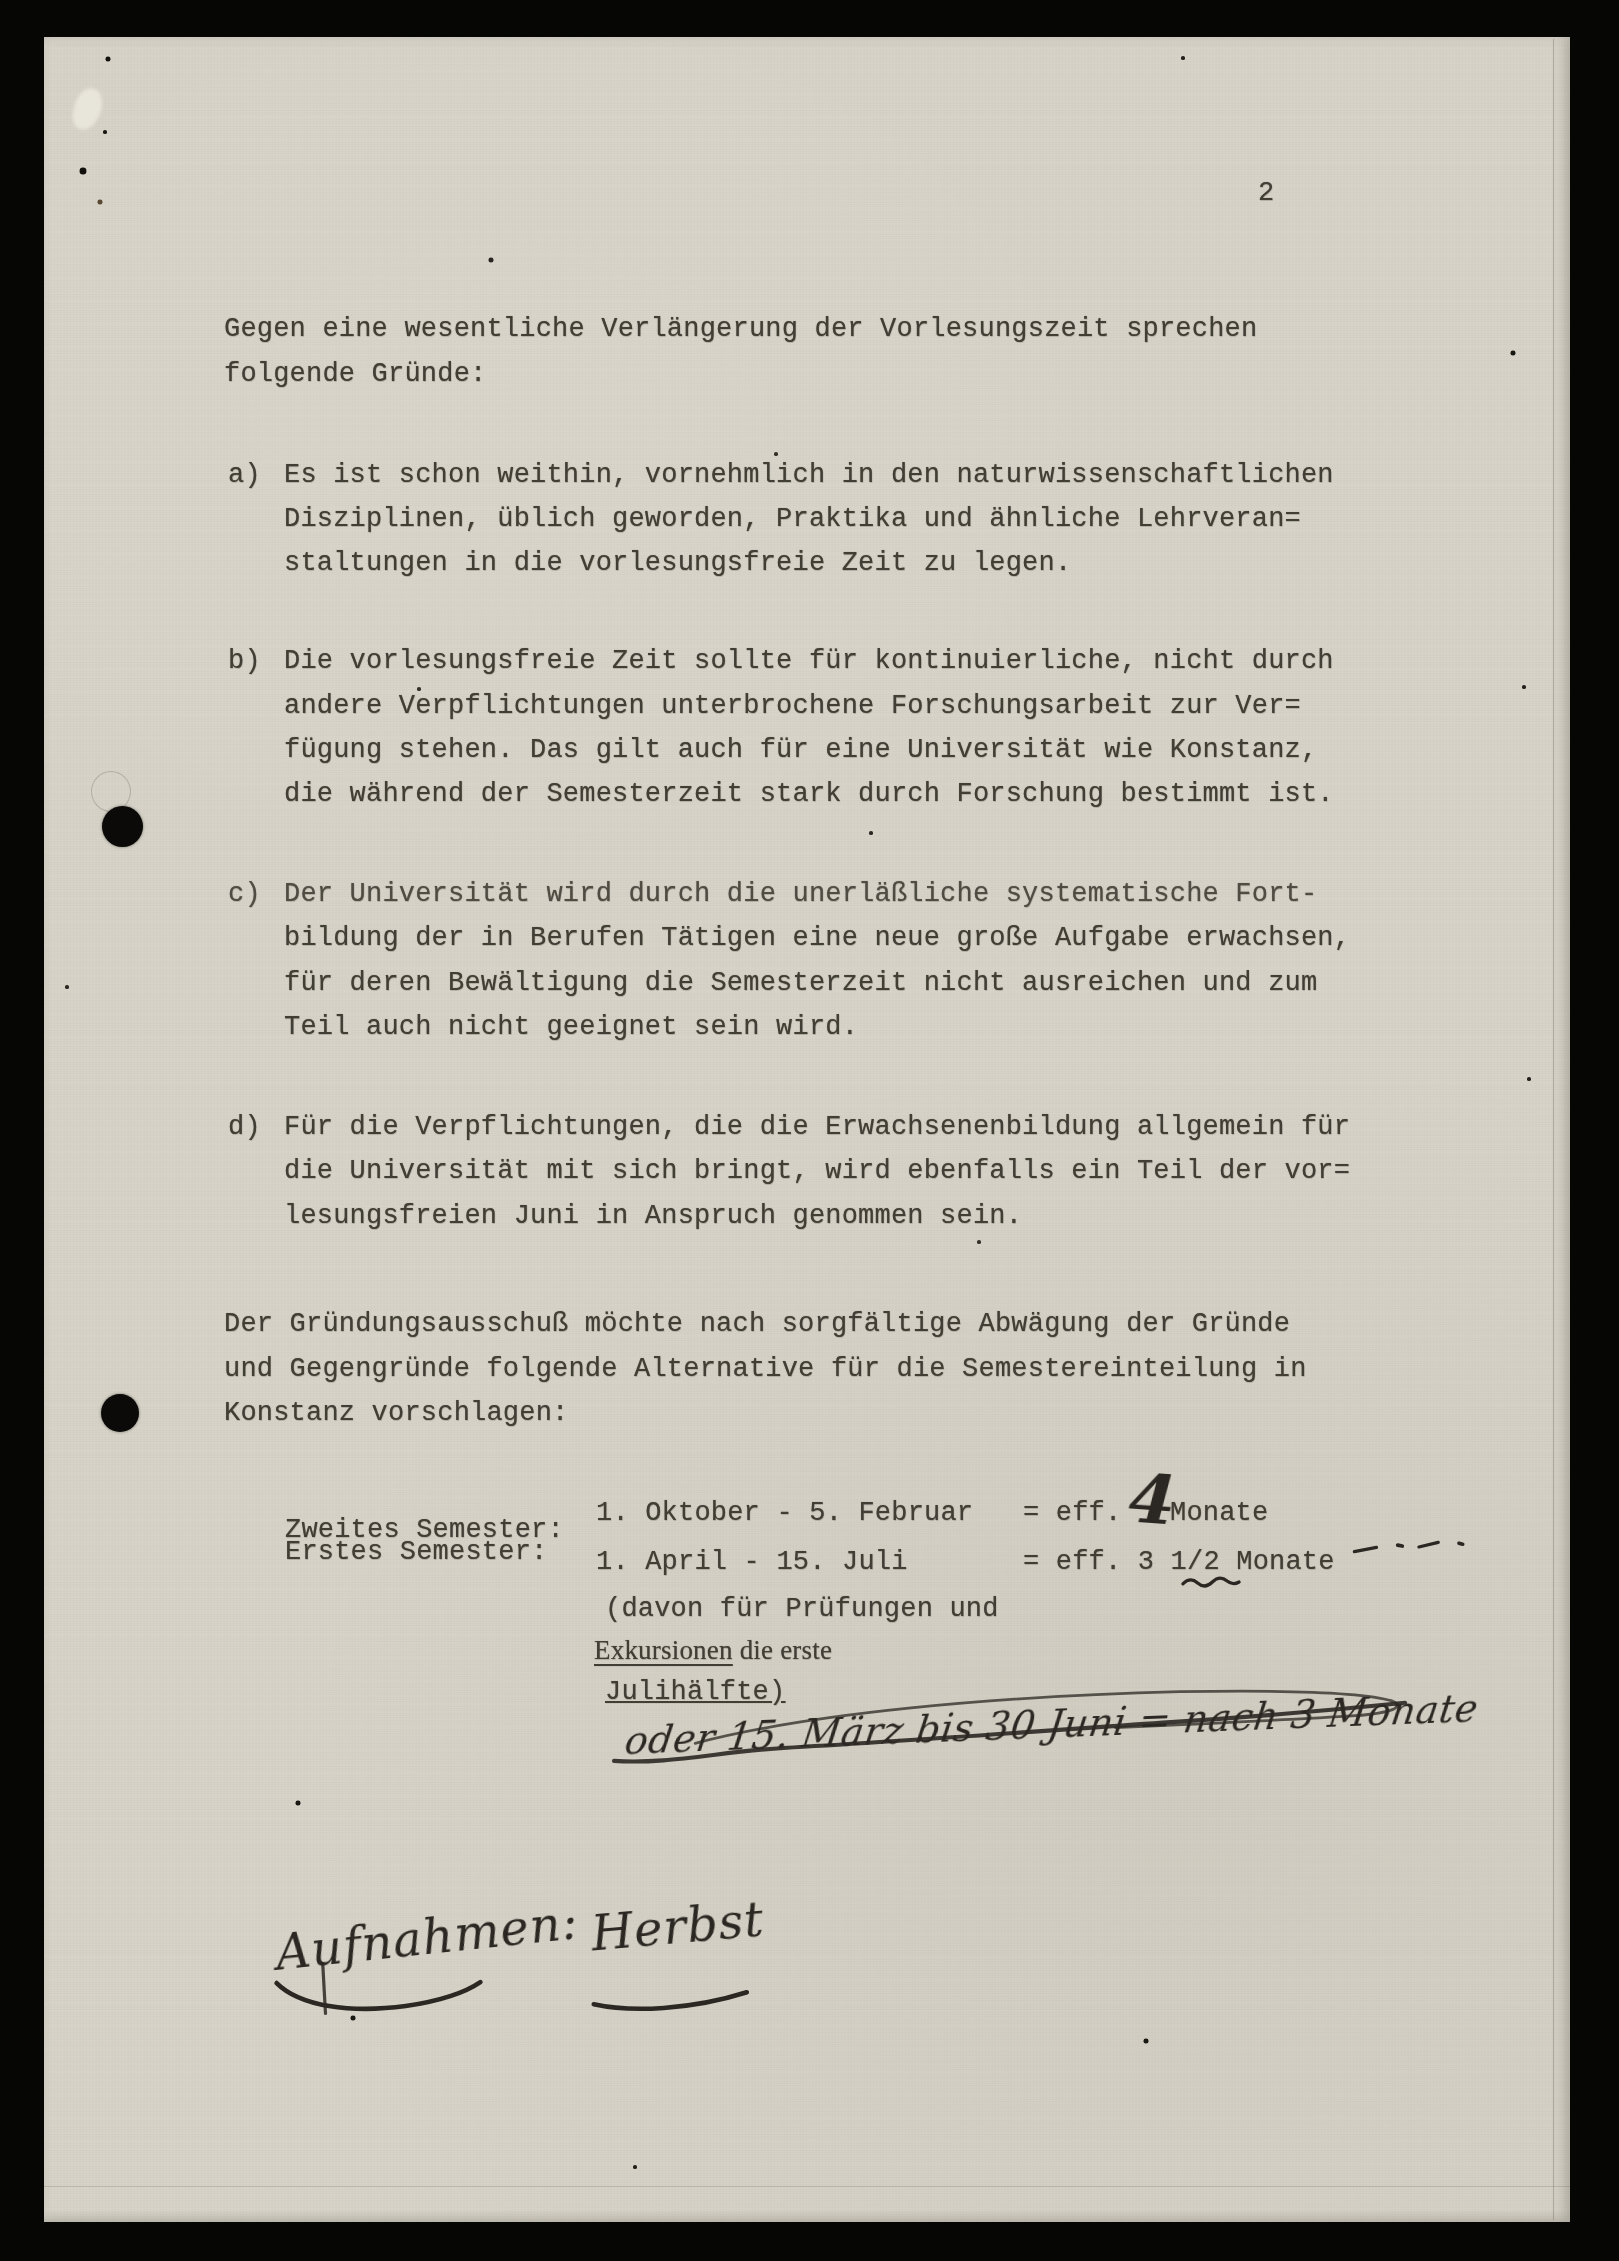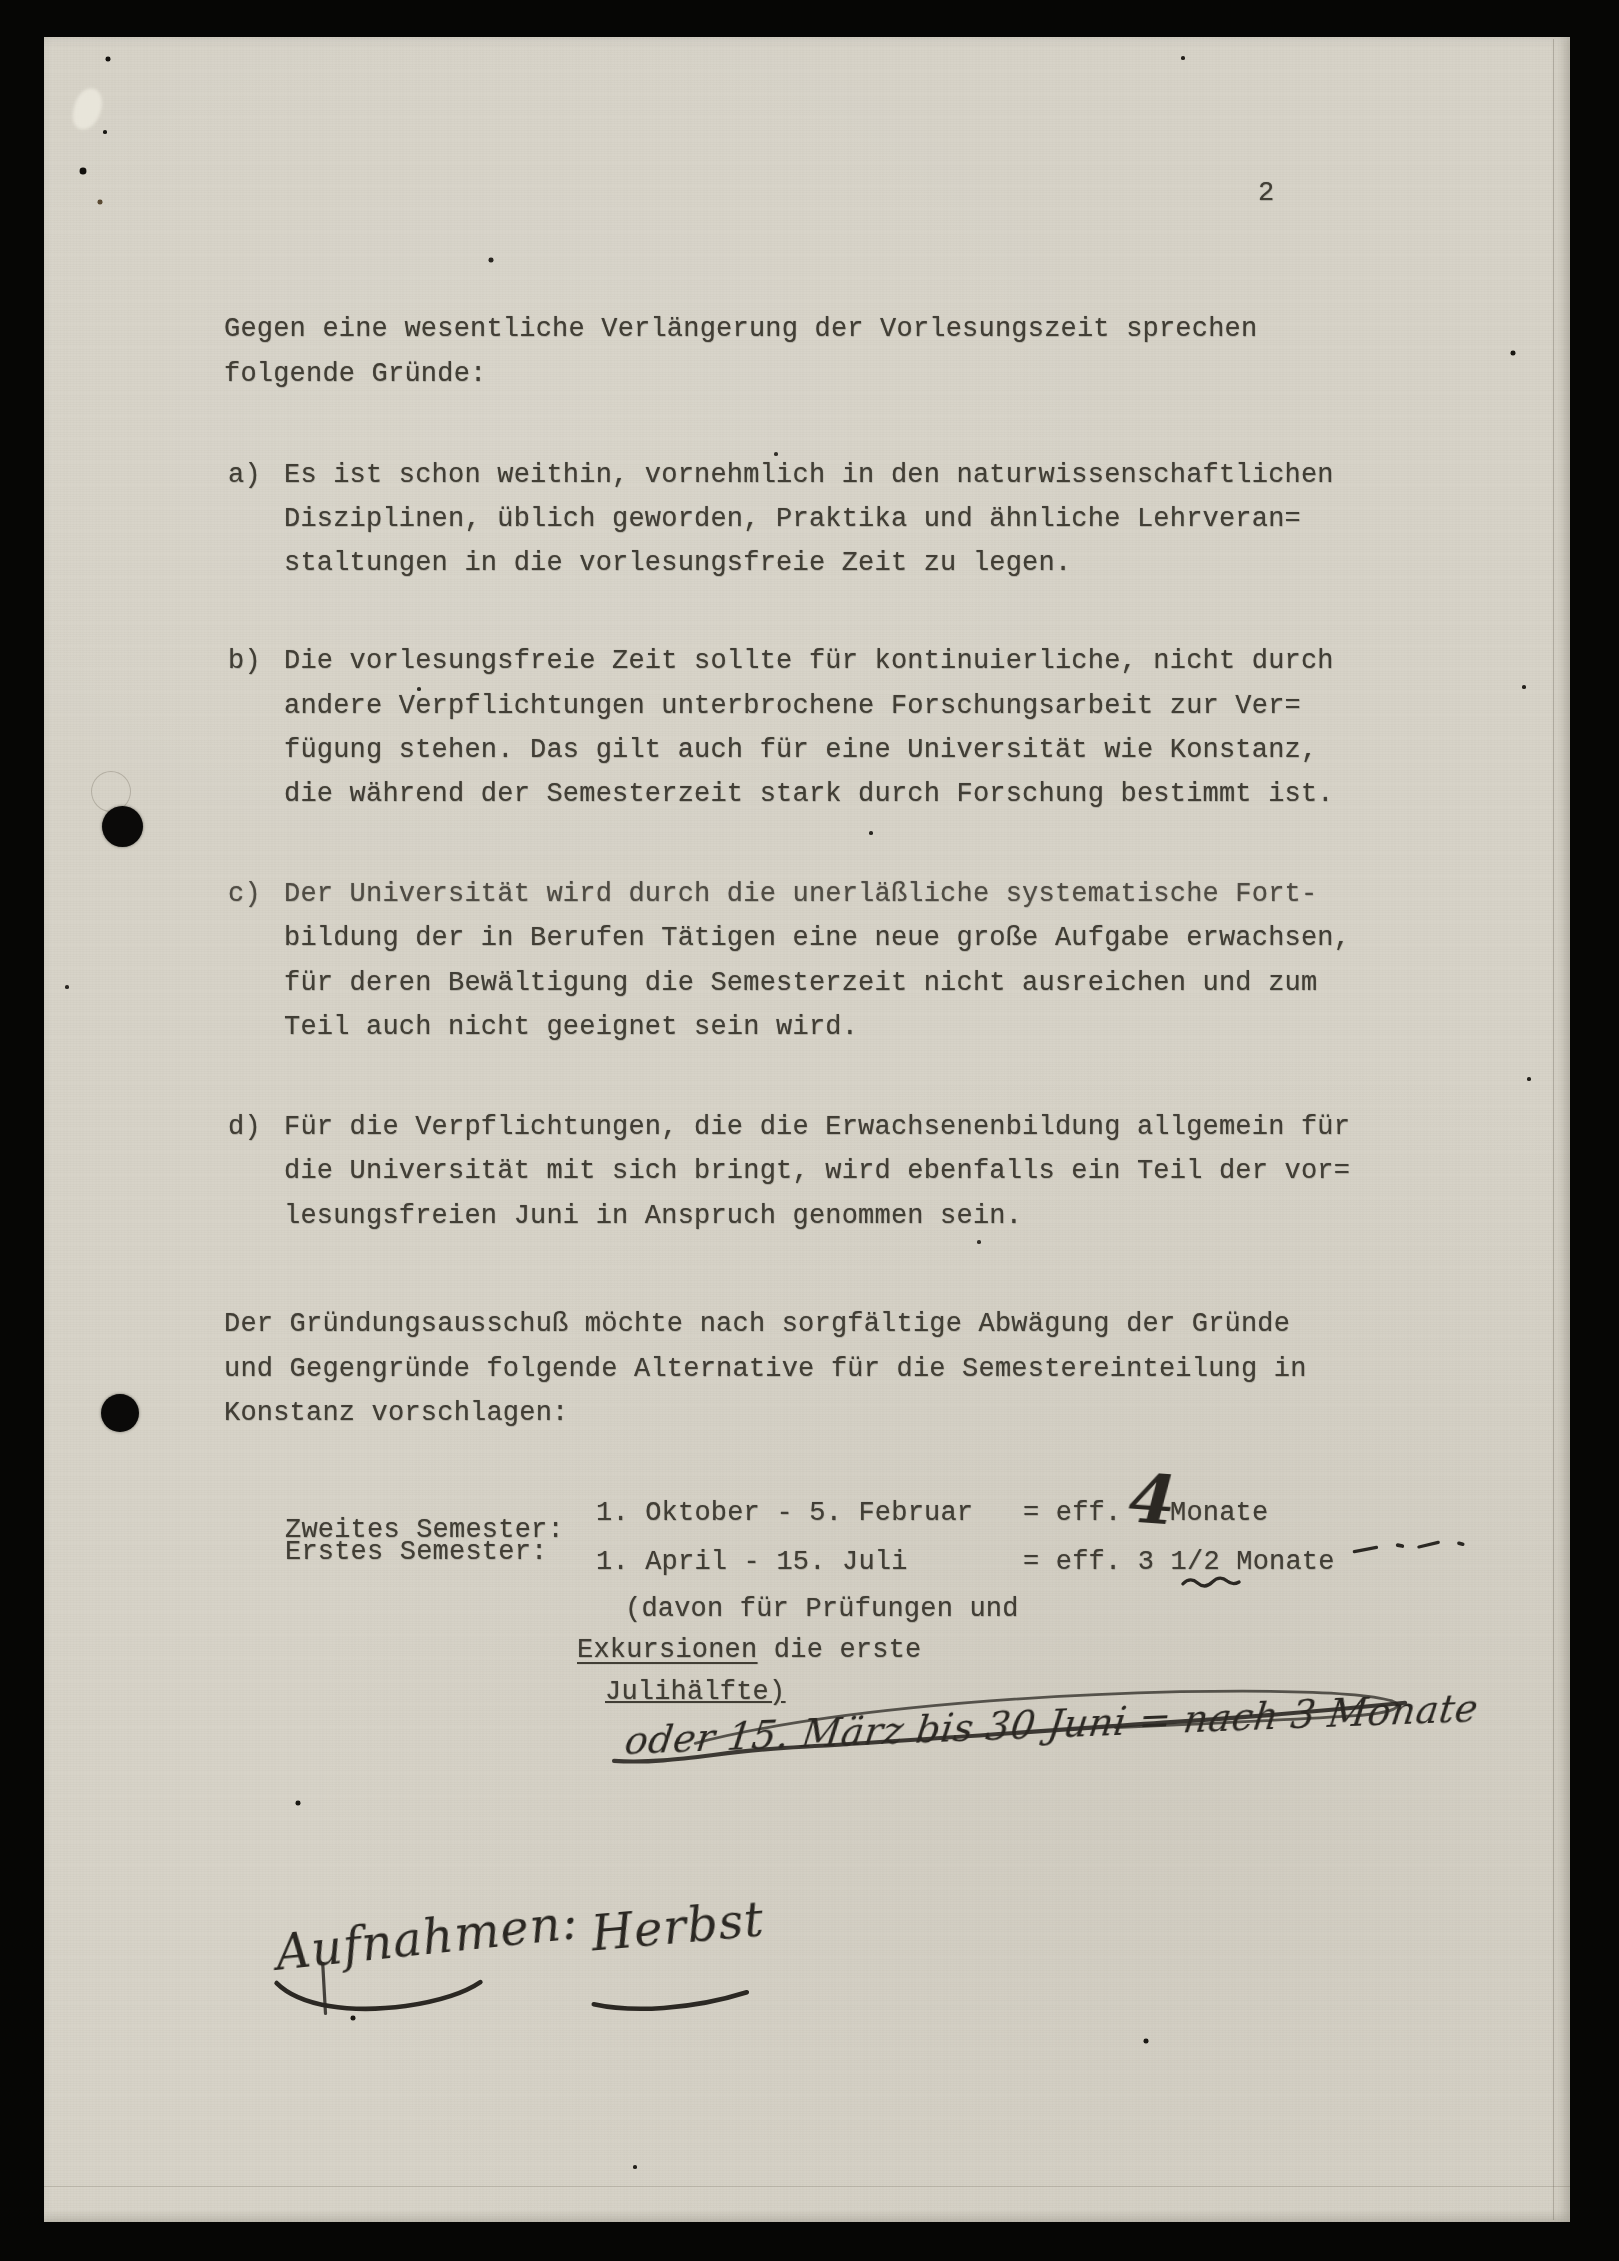--- a/index.html
+++ b/index.html
@@ -112,22 +112,22 @@
 
 <div class="type" style="left:285px;top:1491px;margin-top:39px;">Erstes Semester:</div>
 <div class="type" style="left:596px;top:1491px;">1. Oktober - 5. Februar</div>
 <div class="type" style="left:1023px;top:1491px;">= eff.</div>
 <div class="type" style="left:1170px;top:1491px;">Monate</div>
 
 <div class="type" style="left:285px;top:1508px;">Zweites Semester:</div>
 <div class="type" style="left:596px;top:1540px;">1. April - 15. Juli</div>
 <div class="type" style="left:1023px;top:1540px;">= eff. 3 1/2 Monate</div>
 
-<div class="type" style="left:605px;top:1587px;margin-left:20px;">(davon für Prüfungen und</div>
-<div class="type" style="left:577px;top:1628px;"><span class="uln">Exkursionen</span><span> die erste</span></div>
+<div class="type" style="left:605px;top:1587px;">(davon für Prüfungen und</div>
+<div class="type" style="left:594px;top:1628px;font-family:Liberation Serif, serif;"><span class="uln">Exkursionen</span><span> die erste</span></div>
 <div class="type" style="left:605px;top:1670px;text-decoration:underline;">Julihälfte)</div>
 
 <div class="hand hand-four" style="left:1129px;top:1460px;">4</div>
 
 <div class="hand hand-note" style="left:625px;top:1702px;">oder 15. März bis 30 Juni = nach 3 Monate</div>
 
 <div class="hand hand-big" style="left:275px;top:1909px;transform:rotate(-6deg);">Aufnahmen:</div>
 <div class="hand hand-big" style="left:591px;top:1898px;transform:rotate(-5deg);">Herbst</div>
 
 <svg class="ink" viewBox="0 0 3512 4905">

